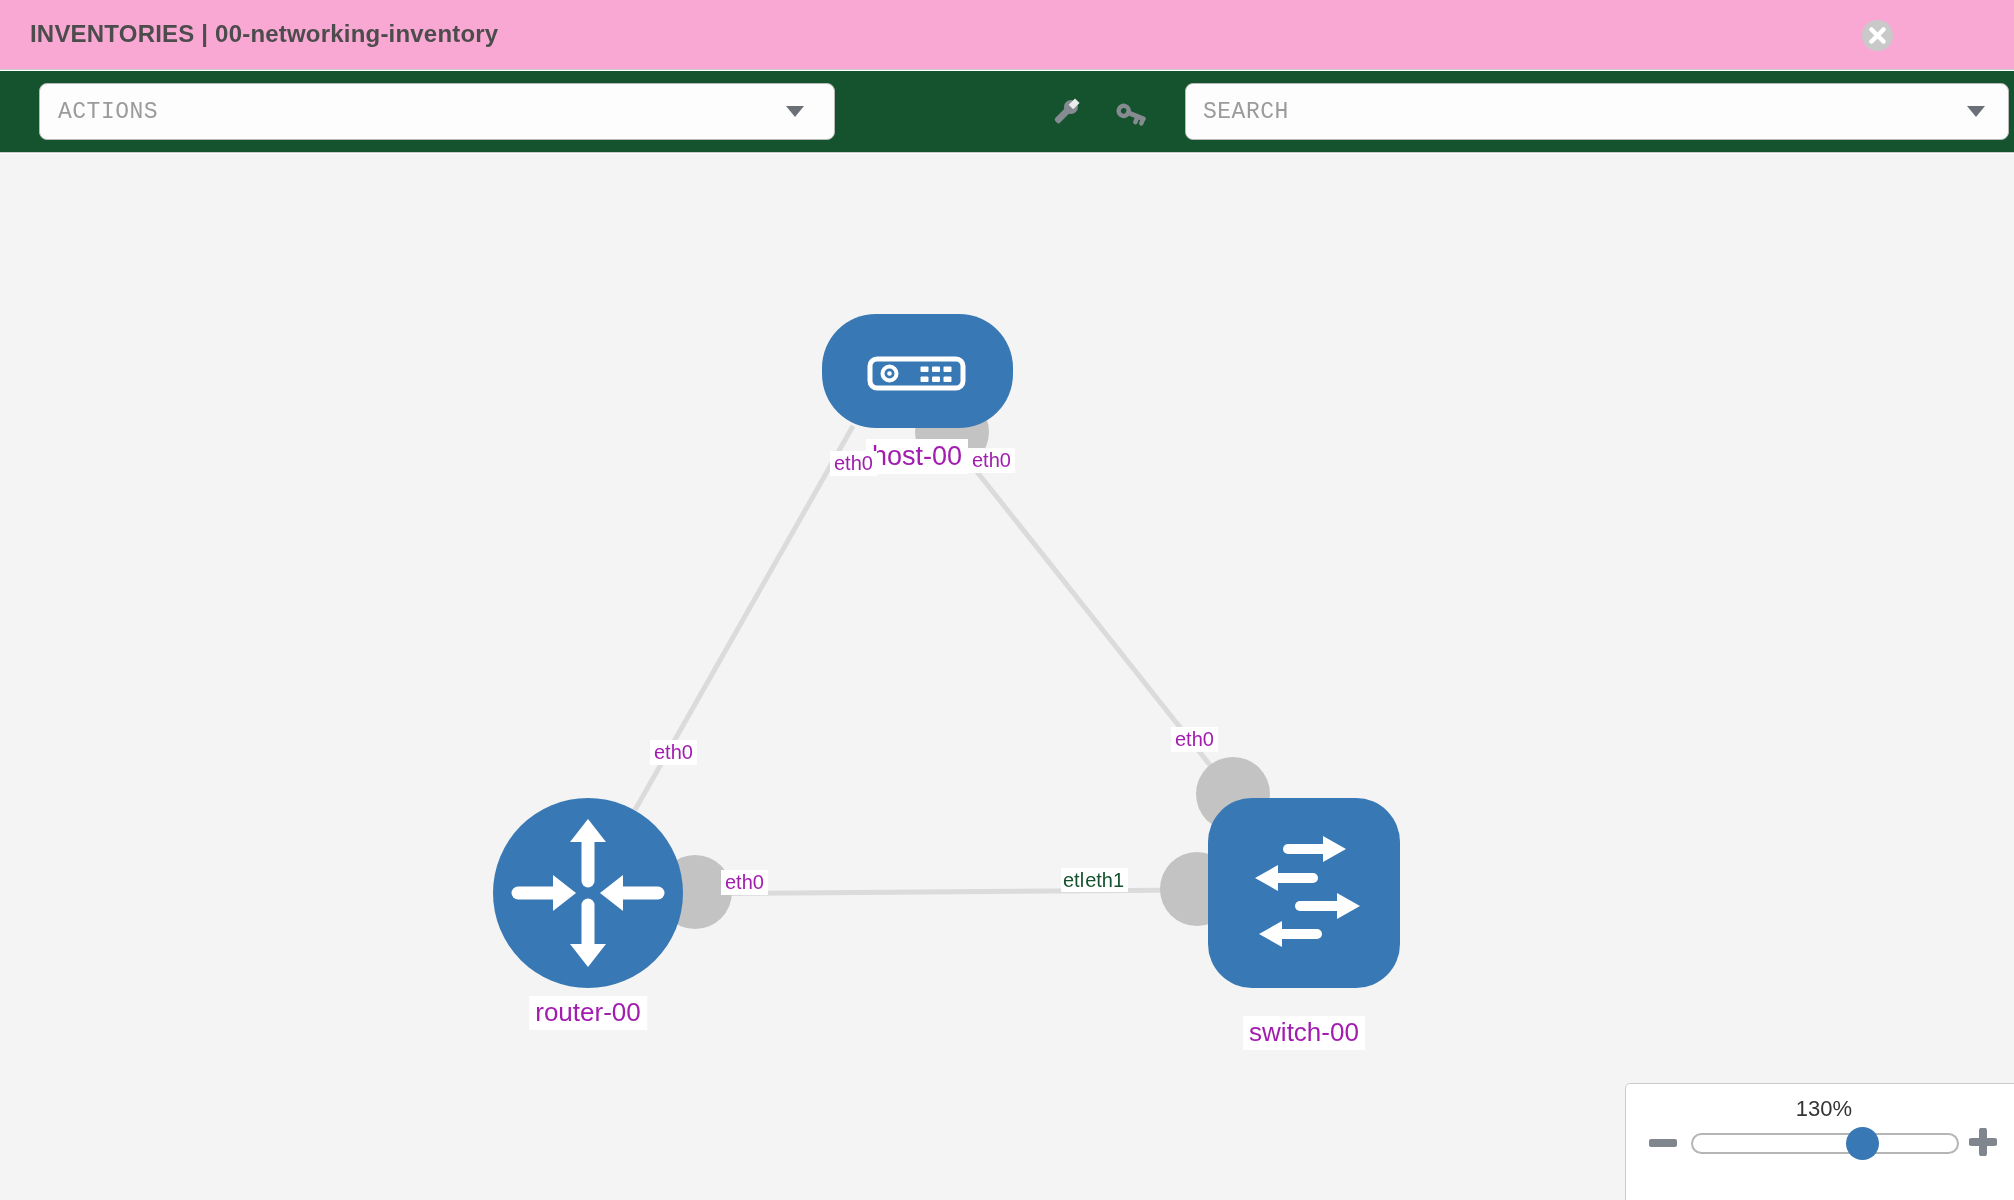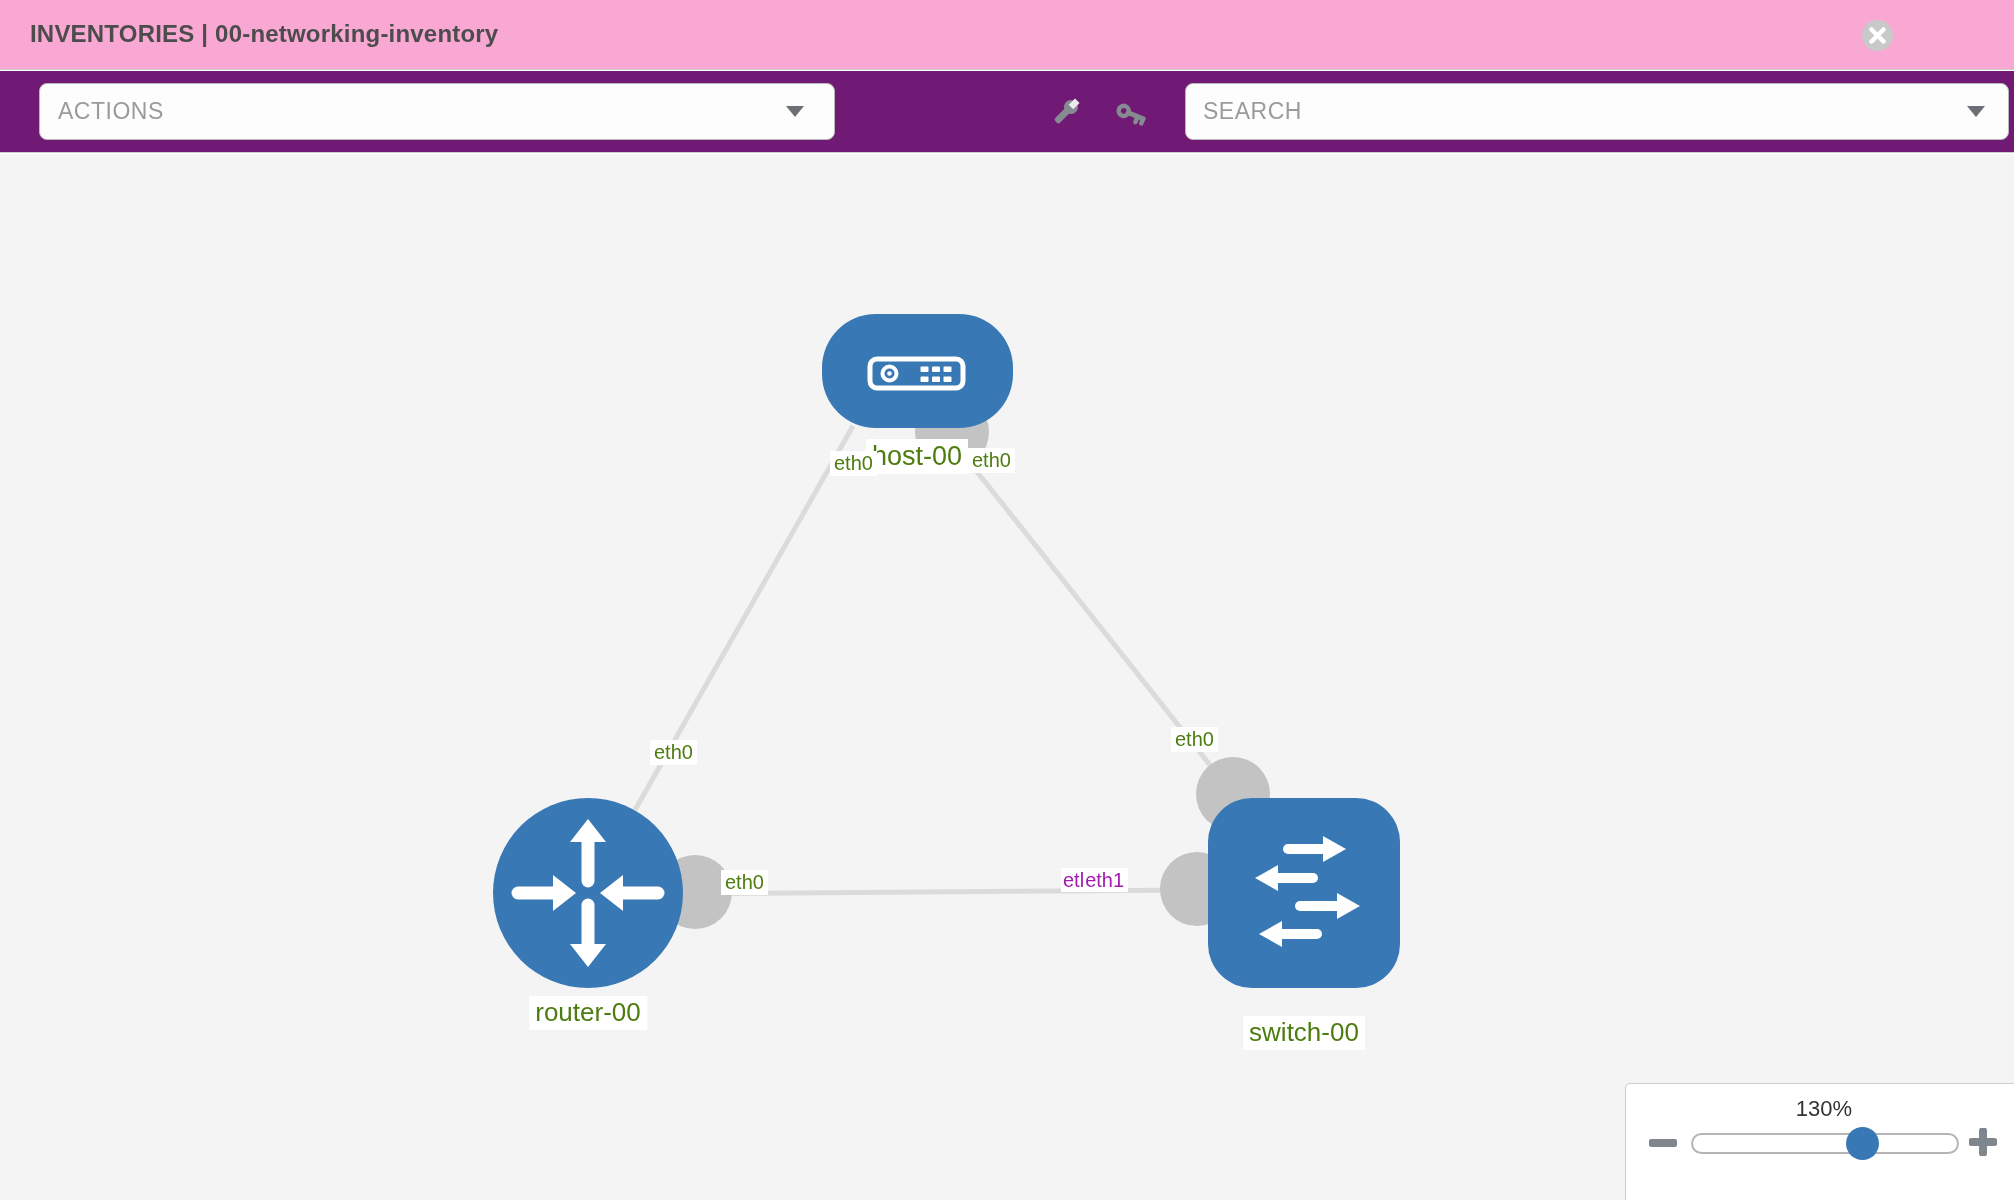--- a/index.html
+++ b/index.html
@@ -21,21 +21,21 @@
   }
   .close-btn {
     position: absolute; left: 1862px; top: 20px; width: 31px; height: 31px;
     background: #c9c9c9; border-radius: 50%;
     display: flex; align-items: center; justify-content: center;
     cursor: pointer;
   }
   
   .toolbar {
     position: absolute; top: 71px; left: 0; width: 2014px; height: 82px;
-    background: #701a75; border-bottom: 1px solid #cbcbcb;
+    background: #14532d; border-bottom: 1px solid #cbcbcb; font-family: Liberation Mono, monospace;
   }
   .dropdown {
     position: absolute; top: 12px; height: 57px;
     background: #fdfdfd; border: 1px solid #b9b9b9; border-radius: 8px;
     display: flex; align-items: center; cursor: pointer;
   }
   .dropdown .ph {
     font-size: 23px; color: #9b9b9b; letter-spacing: 0.5px;
   }
   .chevron-down {
@@ -56,26 +56,26 @@
   }
   .wrench-btn { left: 1046px; }
   .key-btn { left: 1114px; }
   
   .canvas {
     position: absolute; top: 154px; left: 0; width: 2014px; height: 1046px;
     background: #f4f4f4; overflow: hidden;
   }
   .graph-svg { position: absolute; top: 0; left: 0; }
   .graph-label {
-    position: absolute; background: #ffffff; color: #4d7c0f;
+    position: absolute; background: #ffffff; color: #a21caf;
     white-space: nowrap; line-height: 1.15;
   }
   .node-label { font-size: 26px; padding: 2px 6px; transform: translateX(-50%); }
   .if-label { font-size: 20px; padding: 1px 4px; }
-  .if-label-group { position: absolute; white-space: nowrap; font-size: 20px; color: #a21caf; }
+  .if-label-group { position: absolute; white-space: nowrap; font-size: 20px; color: #14532d; }
   .if-label-group span { background: #ffffff; padding: 1px 0 1px 2px; }
   .if-label-group .front { padding: 1px 4px 1px 1px; }
   
   .zoom-panel {
     position: absolute; left: 1625px; top: 929px; width: 402px; height: 132px;
     background: #ffffff; border: 1px solid #cccccc; border-radius: 5px;
   }
   .zoom-level {
     position: absolute; top: 12px; left: 0; width: 396px;
     text-align: center; font-size: 22px; color: #333333;

